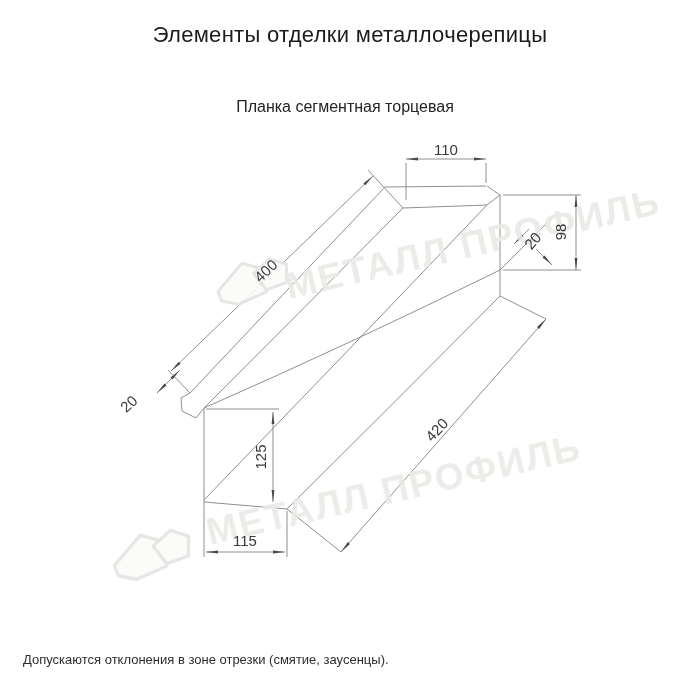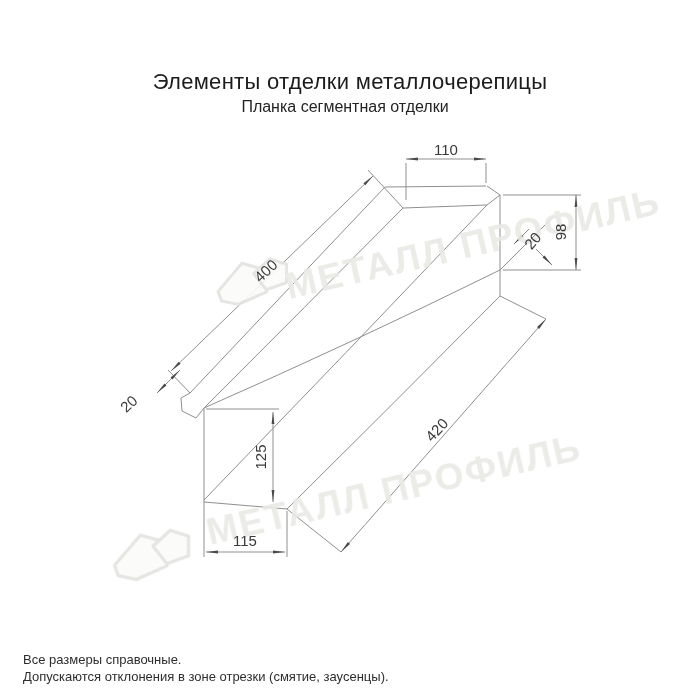--- a/index.html
+++ b/index.html
@@ -2,21 +2,21 @@
 <html><head>
 <meta charset="utf-8">
 <style>
   html,body{margin:0;padding:0;}
   body{
     width:700px;height:700px;background:#ffffff;position:relative;overflow:hidden;
     font-family:"Liberation Sans", sans-serif;
   }
   .page-title{
     position:absolute;top:22px;left:0;right:0;text-align:center;
-    font-size:22px;font-weight:500;color:#1c1c1c;letter-spacing:0.3px;margin-top:47px;
+    font-size:22px;font-weight:500;color:#1c1c1c;letter-spacing:0.3px;
   }
   .product-name{
     position:absolute;top:95px;left:0;right:10px;text-align:center;
     font-size:16px;color:#242424;line-height:23px;
   }
   .drawing-svg{position:absolute;left:0;top:0;}
   .ln{stroke:#8f8f8f;stroke-width:1;fill:none;}
   .dim{stroke:#8f8f8f;stroke-width:1;fill:none;}
   .dimtxt{
     font-family:"Liberation Sans", sans-serif;
@@ -31,21 +31,21 @@
     position:absolute;left:23px;top:651px;
     font-size:13px;color:#2e2e2e;line-height:17px;
   }
 </style>
 </head>
 <body>
 
 <div class="page-title">Элементы отделки металлочерепицы</div>
 
 <div class="product-name">
-  <div>Планка сегментная отделки</div>
+  <div>Планка сегментная торцевая</div>
 </div>
 
 <svg class="drawing-svg" width="700" height="700" viewBox="0 0 700 700">
   <defs>
     <marker id="arrE" markerUnits="userSpaceOnUse" markerWidth="14" markerHeight="8" viewBox="0 0 14 8" refX="13" refY="4" orient="auto">
       <path d="M1,2.6 L13,4 L1,5.4 Z" fill="#4a4a4a"></path>
     </marker>
     <marker id="arrS" markerUnits="userSpaceOnUse" markerWidth="14" markerHeight="8" viewBox="0 0 14 8" refX="1" refY="4" orient="auto">
       <path d="M13,2.6 L1,4 L13,5.4 Z" fill="#4a4a4a"></path>
     </marker>
@@ -121,15 +121,14 @@
     <text class="dimtxt" x="533" y="246" transform="rotate(-50 533 241)">20</text>
     <text class="dimtxt" x="266" y="276" transform="rotate(-43 266 271)">400</text>
     <text class="dimtxt" x="437" y="435" transform="rotate(-47 437 430)">420</text>
     <text class="dimtxt" x="129" y="409" transform="rotate(-43 129 404)">20</text>
     <text class="dimtxt" x="261" y="462" transform="rotate(-90 261 457)">125</text>
     <text class="dimtxt" x="245" y="546">115</text>
   </g>
 </svg>
 
 <div class="footnotes">
-  <div>Все размеры справочные.</div>
   <div>Допускаются отклонения в зоне отрезки (смятие, заусенцы).</div>
 </div>
 
 </body></html>

